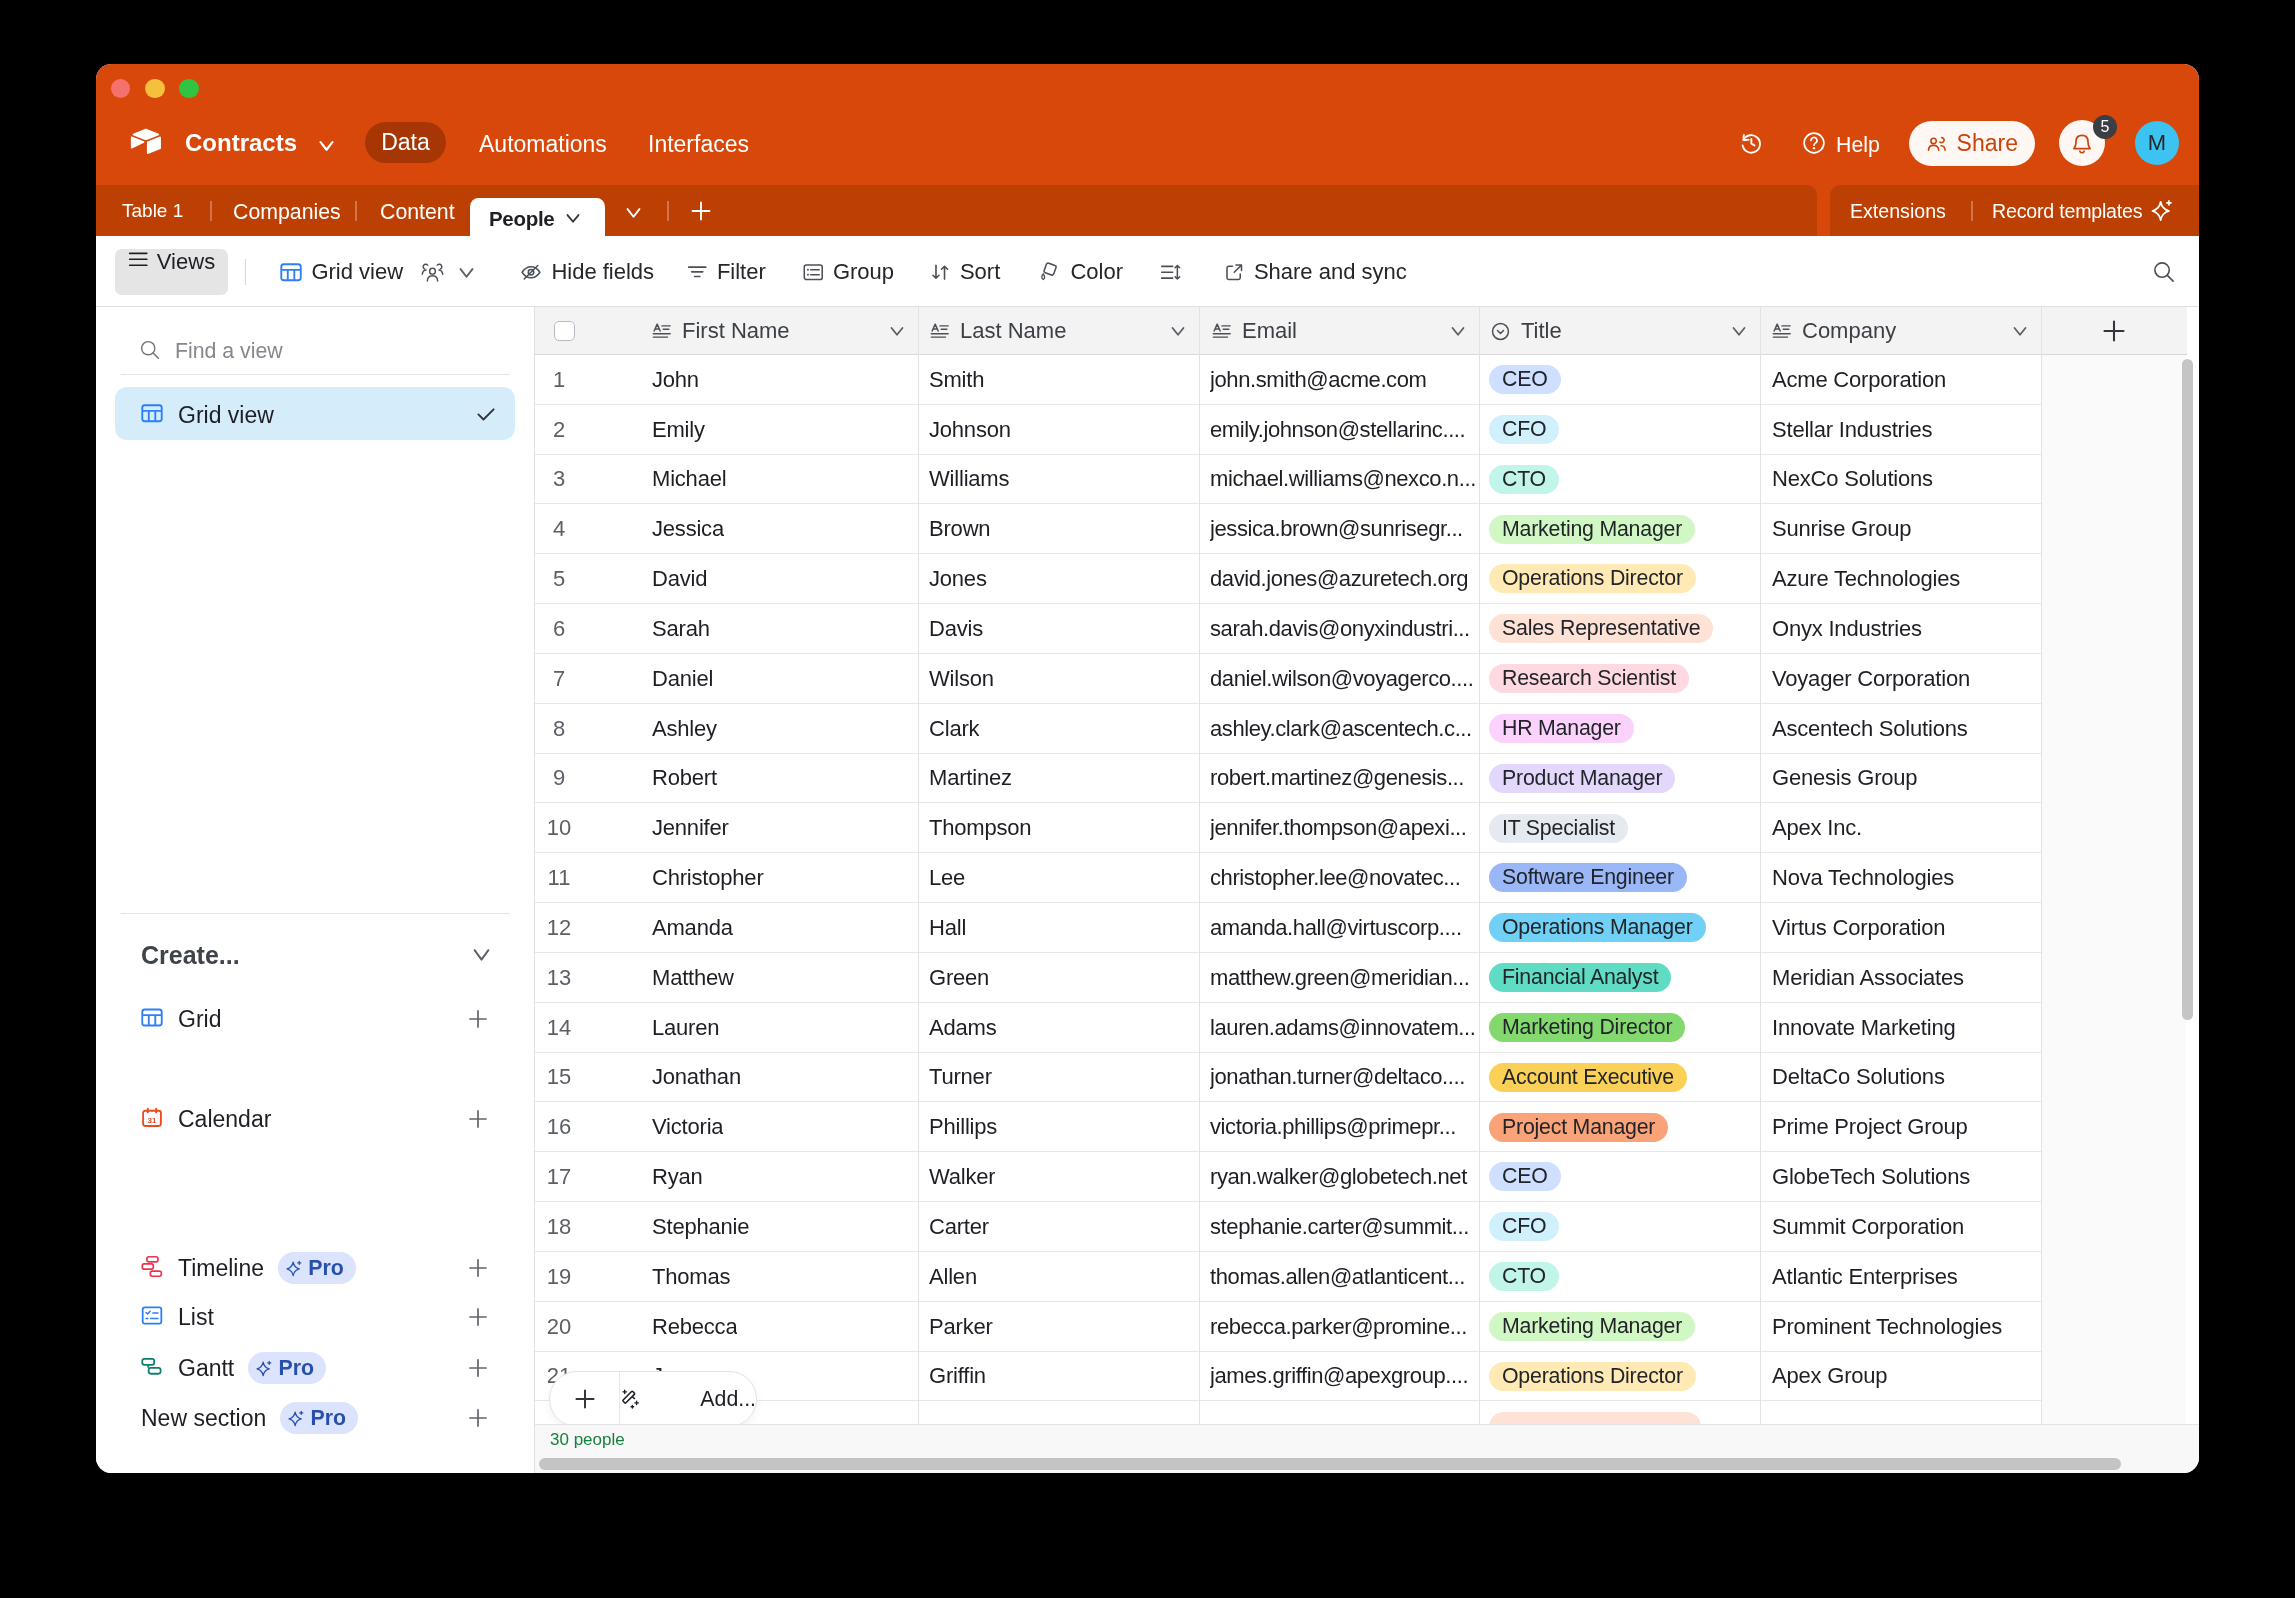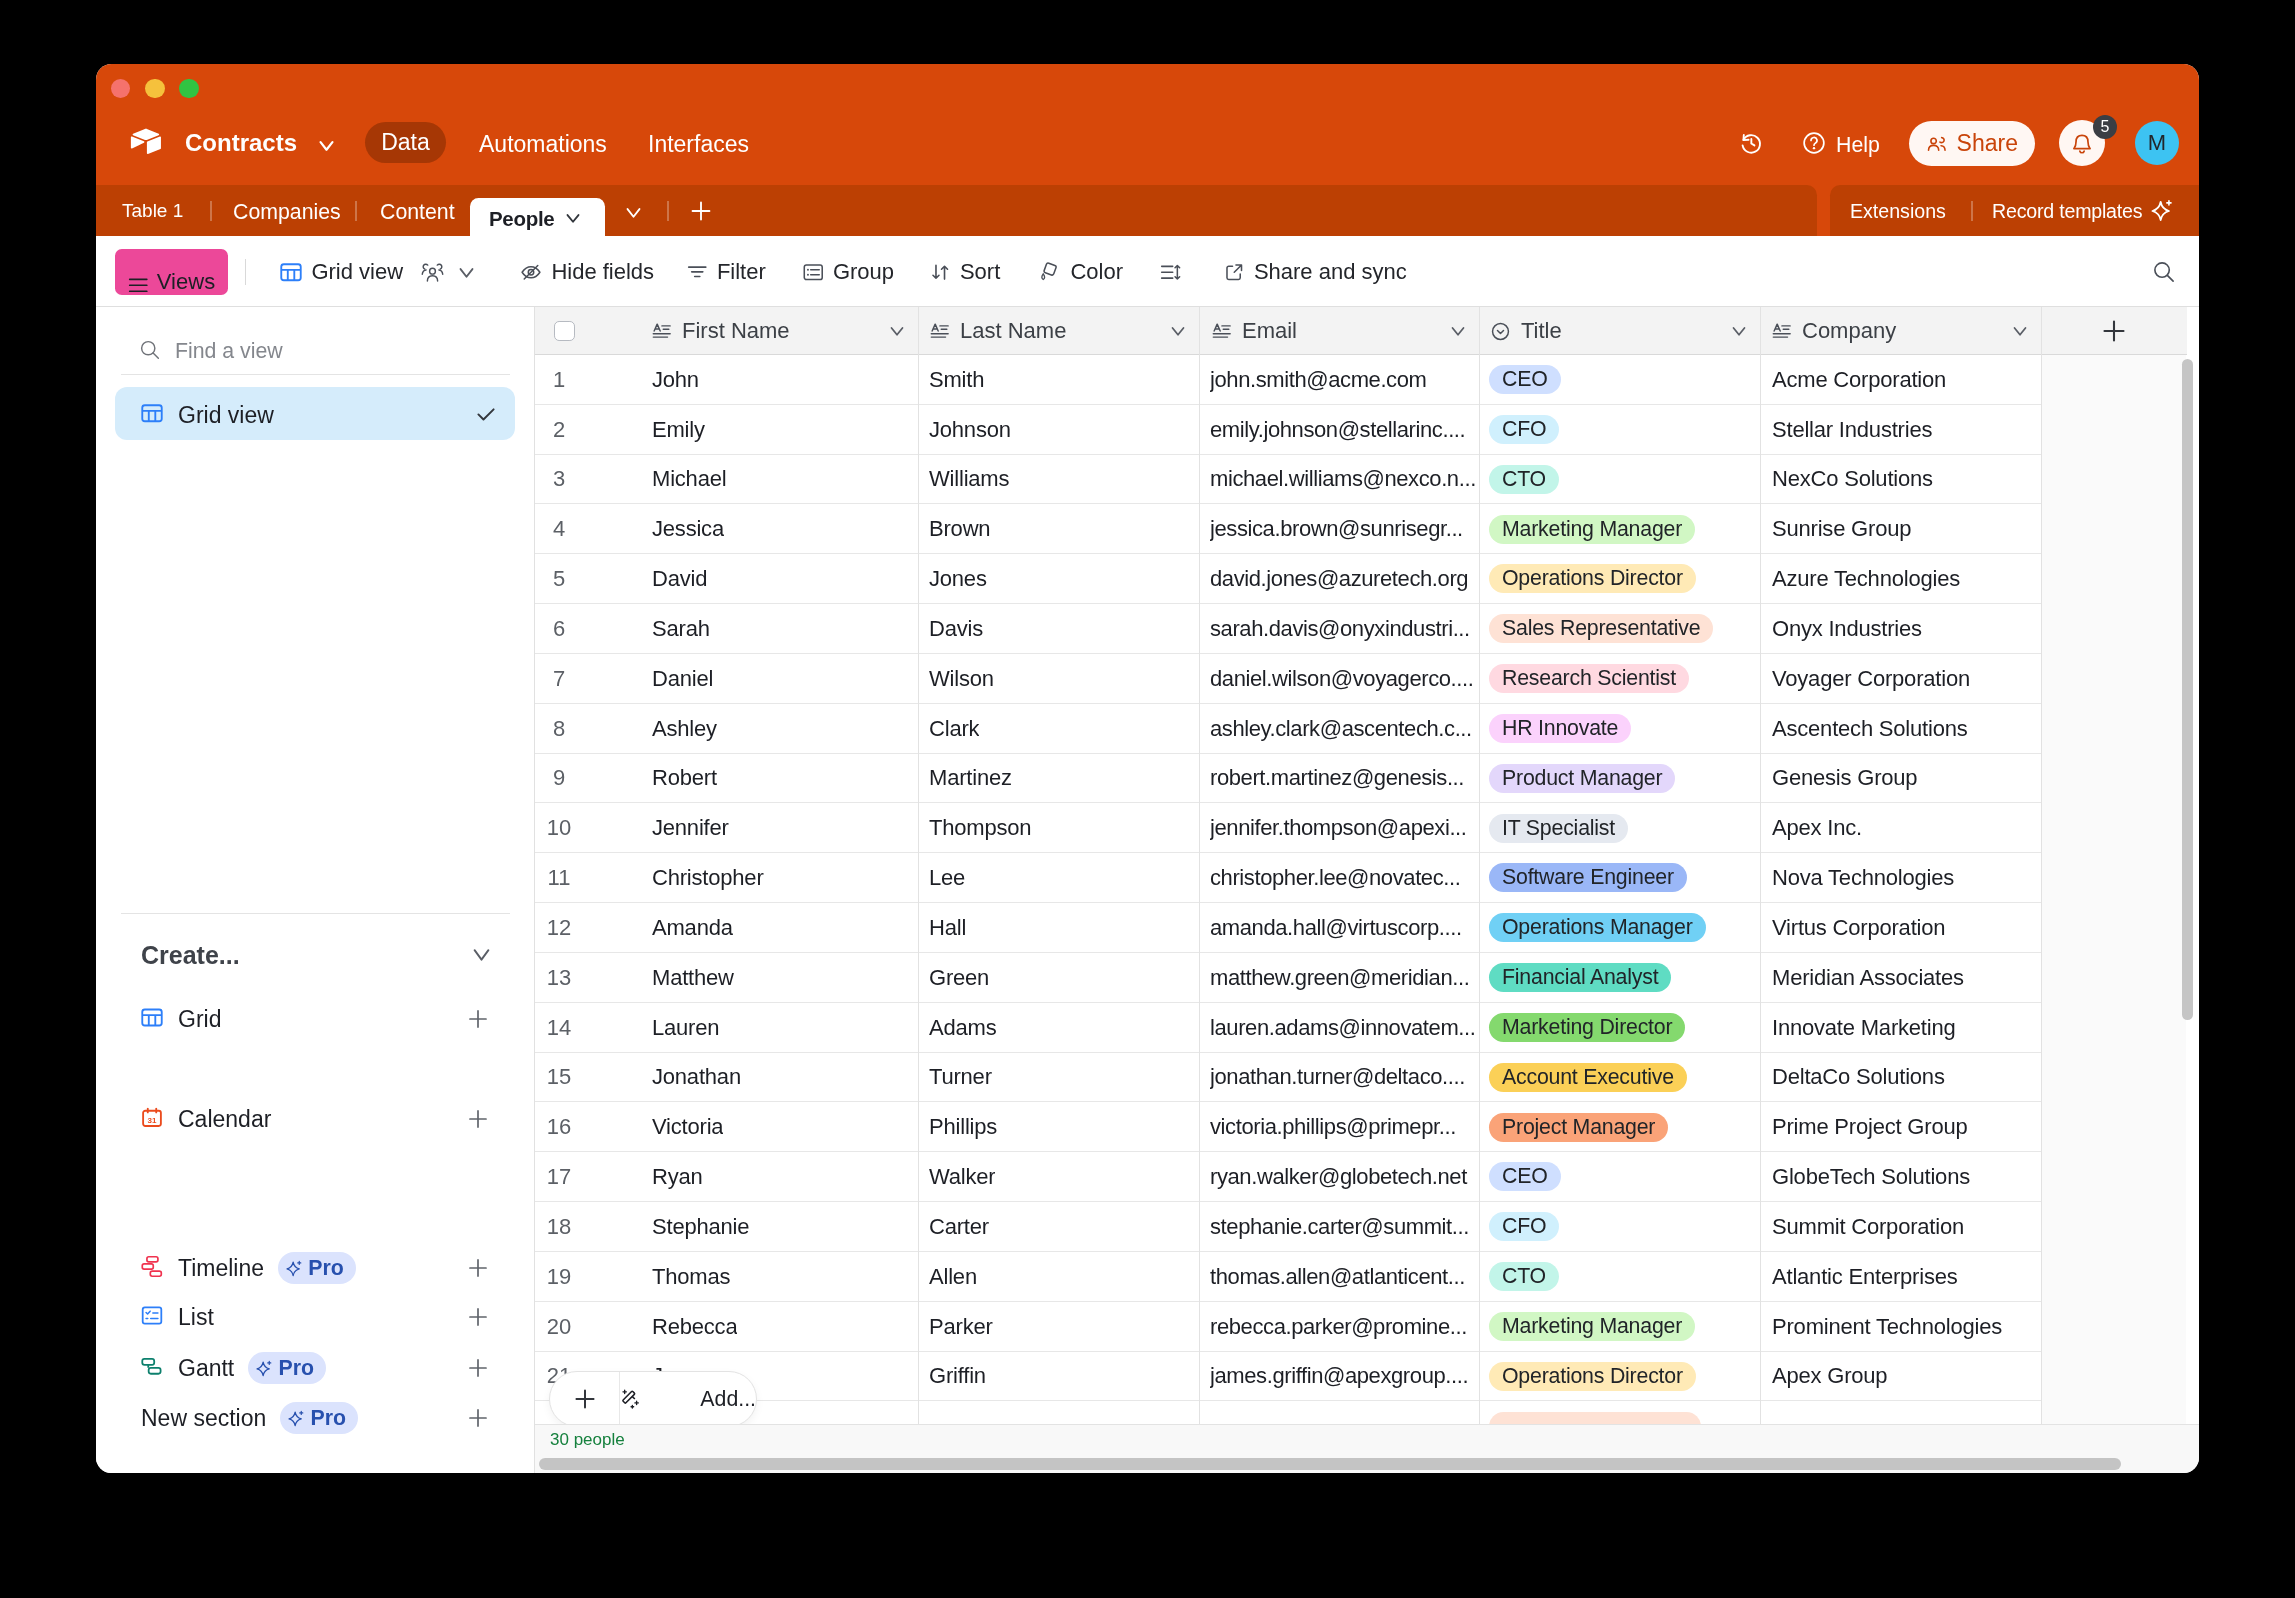--- a/index.html
+++ b/index.html
@@ -98,21 +98,21 @@
         </svg></div>
 <div class="abs" style="left:1754px;top:15.4px;color:#fff;font-size:19.6px;font-weight:500">Extensions</div>
 <div class="abs" style="left:1875px;top:16px;width:1.7px;height:19.6px;background:rgba(255,255,255,0.28)"></div>
 <div class="abs" style="left:1896px;top:15.4px;color:#fff;font-size:19.6px;font-weight:500;letter-spacing:-0.2px">Record templates</div>
 <div class="abs" style="left:2055px;top:13.7px"><svg width="23" height="23" viewBox="0 0 27 27" fill="none">
           <path d="M11.34 3.2399999999999998 C 12.42 9.180000000000001, 14.850000000000001 12.42, 21.060000000000002 14.040000000000001 C 14.850000000000001 15.659999999999998, 12.42 18.9, 11.34 24.84 C 10.26 18.9, 7.829999999999999 15.659999999999998, 1.6199999999999999 14.040000000000001 C 7.829999999999999 12.42, 10.26 9.180000000000001, 11.34 3.2399999999999998 Z" stroke="#ffffff" stroke-width="2.025" stroke-linejoin="round"></path>
           <path d="M21.060000000000002 2.16 v4.859999999999999 M18.63 4.590000000000001 h4.859999999999999" stroke="#ffffff" stroke-width="1.8900000000000001" stroke-linecap="round"></path>
         </svg></div>
 </div>
 <div class="abs" id="toolbar">
-<div class="abs" style="left:19px;top:12px;width:113px;height:46px;background:#ec4899;border-radius:6.8px;display:flex;align-items:flex-end;justify-content:center;gap:8.5px">
+<div class="abs" style="left:19px;top:12px;width:113px;height:46px;background:#e5e5e5;border-radius:6.8px;display:flex;align-items:flex-start;justify-content:center;gap:8.5px">
         <svg width="20.5" height="20.5" viewBox="0 0 24 24" fill="none">
           <path d="M2 5 H22 M2 12 H22 M2 19 H22" stroke="#1d1f25" stroke-width="2" stroke-linecap="round"></path>
         </svg>
         <span style="font-size:22px;color:#1d1f25;font-weight:500">Views</span>
       </div>
 <div class="abs" style="left:149px;top:22px;width:0.9px;height:26px;background:#d9d9d9"></div>
 <div class="toolitem" style="left:184px">
         <svg width="22" height="20.5" viewBox="0 0 26 24" fill="none">
           <rect x="1.5" y="2.5" width="23" height="19" rx="3" stroke="#2d7ff9" stroke-width="2.2"></rect>
           <path d="M1.5 9.2 H24.5 M9.2 9.2 V21.5 M16.9 9.2 V21.5" stroke="#2d7ff9" stroke-width="2.2"></path>
@@ -412,21 +412,21 @@
 <div class="abs cell-text" style="left:117px;top:347px;line-height:50px">Daniel</div>
 <div class="abs cell-text" style="left:394px;top:347px;line-height:50px">Wilson</div>
 <div class="abs cell-text" style="left:675px;top:347px;line-height:50px;letter-spacing:-0.4px;width:267px">daniel.wilson@voyagerco....</div>
 <div class="abs" style="left:954px;top:357px"><span class="pill" style="background:#ffd9e1">Research Scientist</span></div>
 <div class="abs cell-text" style="left:1237px;top:347px;line-height:50px;width:265px">Voyager Corporation</div>
 <div class="abs" style="left:0;top:397px;width:1506px;height:50px;border-bottom:0.9px solid #e7e7e7"></div>
 <div class="abs" style="left:0;top:397px;width:48px;height:50px;display:flex;align-items:center;justify-content:center;color:#5c6066;font-size:22px">8</div>
 <div class="abs cell-text" style="left:117px;top:397px;line-height:50px">Ashley</div>
 <div class="abs cell-text" style="left:394px;top:397px;line-height:50px">Clark</div>
 <div class="abs cell-text" style="left:675px;top:397px;line-height:50px;letter-spacing:-0.4px;width:267px">ashley.clark@ascentech.c...</div>
-<div class="abs" style="left:954px;top:407px"><span class="pill" style="background:#fbd2fc">HR Innovate</span></div>
+<div class="abs" style="left:954px;top:407px"><span class="pill" style="background:#fbd2fc">HR Manager</span></div>
 <div class="abs cell-text" style="left:1237px;top:397px;line-height:50px;width:265px">Ascentech Solutions</div>
 <div class="abs" style="left:0;top:446px;width:1506px;height:50px;border-bottom:0.9px solid #e7e7e7"></div>
 <div class="abs" style="left:0;top:446px;width:48px;height:50px;display:flex;align-items:center;justify-content:center;color:#5c6066;font-size:22px">9</div>
 <div class="abs cell-text" style="left:117px;top:446px;line-height:50px">Robert</div>
 <div class="abs cell-text" style="left:394px;top:446px;line-height:50px">Martinez</div>
 <div class="abs cell-text" style="left:675px;top:446px;line-height:50px;letter-spacing:-0.4px;width:267px">robert.martinez@genesis...</div>
 <div class="abs" style="left:954px;top:457px"><span class="pill" style="background:#e3d7fb">Product Manager</span></div>
 <div class="abs cell-text" style="left:1237px;top:446px;line-height:50px;width:265px">Genesis Group</div>
 <div class="abs" style="left:0;top:496px;width:1506px;height:50px;border-bottom:0.9px solid #e7e7e7"></div>
 <div class="abs" style="left:0;top:496px;width:48px;height:50px;display:flex;align-items:center;justify-content:center;color:#5c6066;font-size:22px">10</div>

